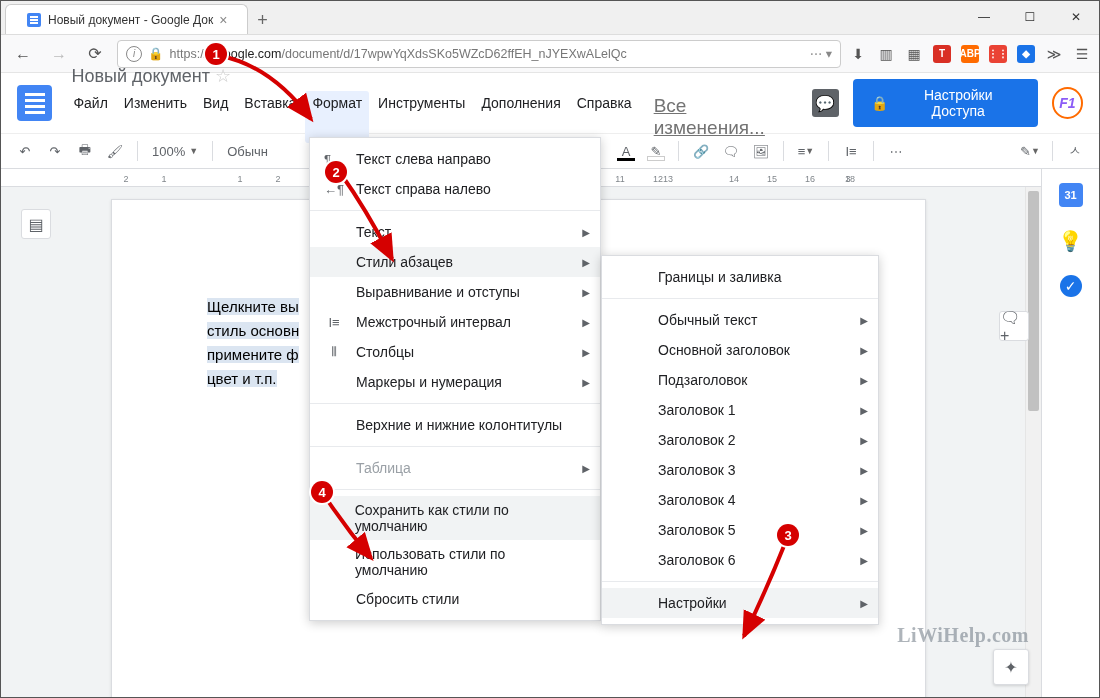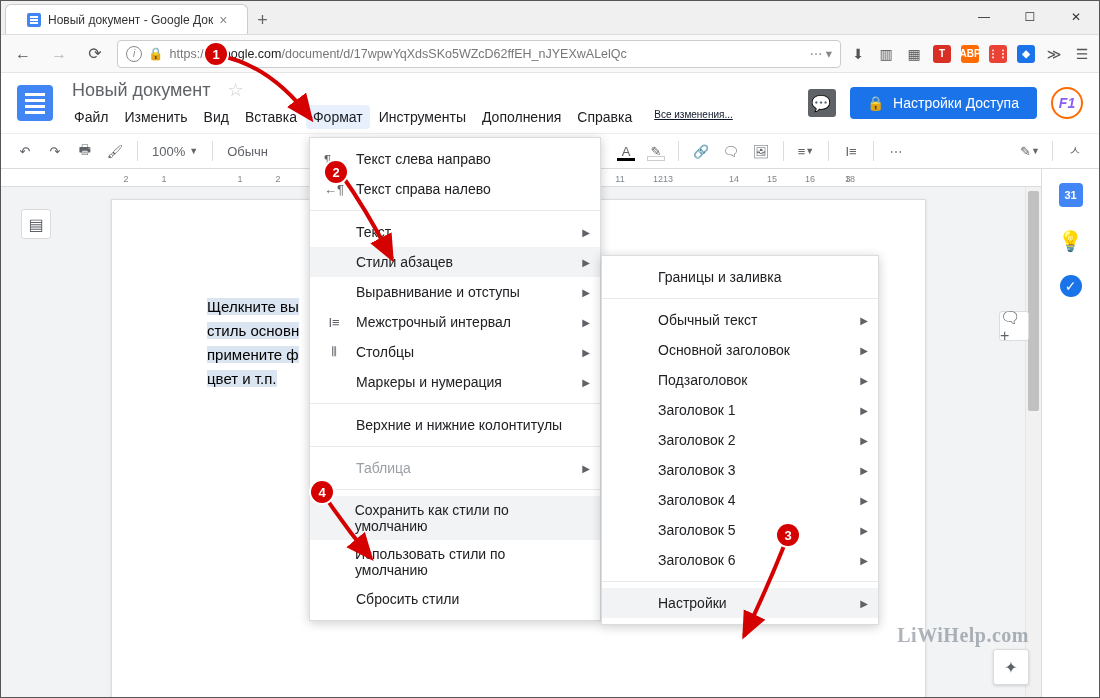--- a/index.html
+++ b/index.html
@@ -26,27 +26,27 @@
 .url-text .dark { color: #222; }
 .tb-icons { display: flex; gap: 10px; align-items: center; color: #555; }
 .tb-icon { width: 18px; height: 18px; display: flex; align-items: center; justify-content: center; cursor: pointer; font-size: 14px; }
 .ext-icon { width: 18px; height: 18px; border-radius: 3px; display: flex; align-items: center; justify-content: center; color: #fff; font-size: 10px; font-weight: bold; }
 
 
 .docs-header { height: 60px; display: flex; align-items: center; padding: 8px 16px; gap: 14px; border-bottom: 0; }
 .docs-logo { width: 36px; height: 36px; background: #4285f4; border-radius: 4px; position: relative; cursor: pointer; }
 .docs-logo::after { content: ""; position: absolute; left: 8px; top: 8px; width: 20px; height: 3px; background: #fff; box-shadow: 0 6px 0 #fff, 0 12px 0 #fff, 0 18px 0 #fff; }
 .doc-meta { display: flex; flex-direction: column; gap: 2px; }
-.doc-title-row { display: flex; align-items: center; gap: 12px; }
+.doc-title-row { display: flex; align-items: center; gap: 0; }
 .doc-title { font-size: 18px; color: #5f6368; border: 1px solid transparent; padding: 1px 4px; }
 .star { color: #ccc; font-size: 18px; cursor: pointer; }
 .menubar { display: flex; gap: 2px; font-size: 14px; color: #202124; justify-content: flex-end; }
 .menu-item { padding: 4px 7px; cursor: pointer; border-radius: 3px; }
 .menu-item.active { background: #e8f0fe; }
-.changes-link { color: #0f172a; text-decoration: underline; font-size: 10px; margin-left: 6px; padding: 4px 7px; cursor: pointer; }
+.changes-link { color: #737373; text-decoration: underline; font-size: 19px; margin-left: 6px; padding: 4px 7px; cursor: pointer; }
 .header-right { margin-left: auto; display: flex; align-items: center; gap: 14px; }
 .comment-btn { width: 28px; height: 28px; background: #5f6368; border-radius: 3px; display: flex; align-items: center; justify-content: center; color: #fff; cursor: pointer; }
 .share-btn { background: #1a73e8; color: #fff; border: none; border-radius: 4px; padding: 8px 18px; font-size: 14px; font-weight: 500; display: flex; align-items: center; gap: 8px; cursor: pointer; }
 .avatar-f1 { width: 32px; height: 32px; border-radius: 50%; border: 2px solid #ff6b00; color: #8b5cf6; display: flex; align-items: center; justify-content: center; font-weight: bold; font-style: italic; font-size: 14px; cursor: pointer; }
 
 .docs-toolbar { height: 36px; border-top: 1px solid #eee; border-bottom: 1px solid #dadce0; display: flex; align-items: center; padding: 0 12px; gap: 6px; font-size: 13px; color: #5f6368; }
 .tool-btn { width: 24px; height: 24px; display: flex; align-items: center; justify-content: center; cursor: pointer; border-radius: 3px; }
 .tool-sep { width: 1px; height: 20px; background: #dadce0; margin: 0 4px; }
 .zoom-sel, .style-sel { padding: 2px 4px; cursor: pointer; display: flex; align-items: center; gap: 4px; }
 .caret { font-size: 9px; color: #666; }

